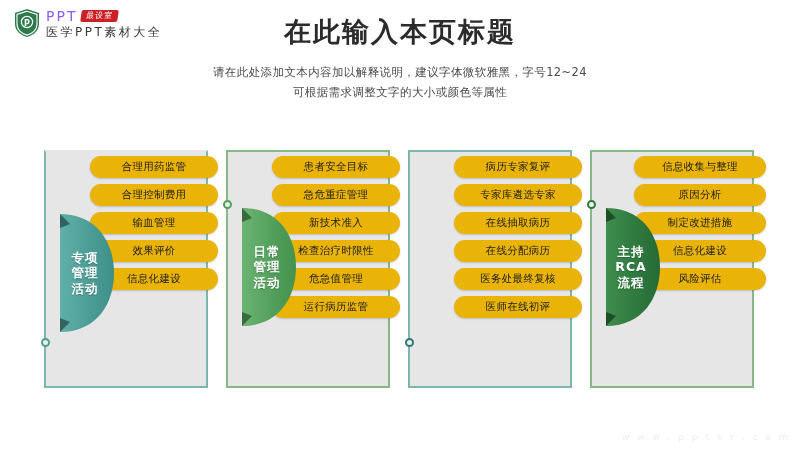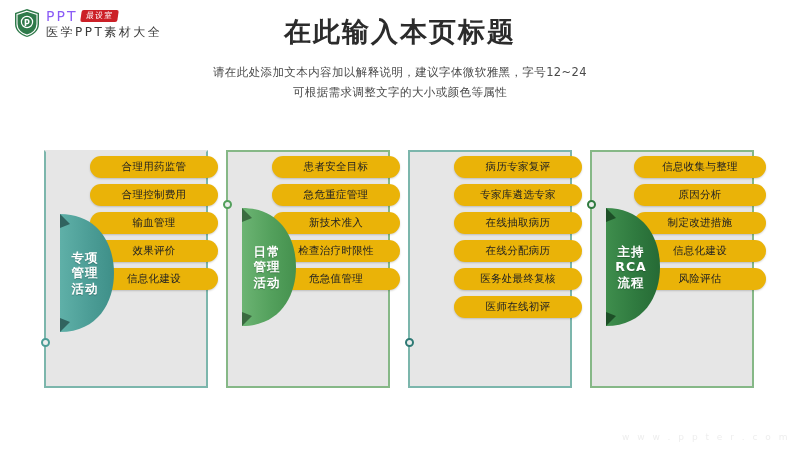--- a/index.html
+++ b/index.html
@@ -144,20 +144,21 @@
   </div>
 
   <div class="col">
     <div class="panel"></div>
     <div class="pills">
       <div class="pill">患者安全目标</div>
       <div class="pill">急危重症管理</div>
       <div class="pill">新技术准入</div>
       <div class="pill">检查治疗时限性</div>
       <div class="pill">危急值管理</div>
+      <div class="pill">运行病历监管</div>
     </div>
     <div class="leaf" style="top:50px;">
       <svg width="62" height="134" viewBox="0 0 62 134">
         <defs>
           <linearGradient id="g2" x1="0" y1="0" x2="1" y2="0">
             <stop offset="0%" stop-color="#6cb473"></stop>
             <stop offset="55%" stop-color="#53a05c"></stop>
             <stop offset="100%" stop-color="#45914e"></stop>
           </linearGradient>
         </defs>

